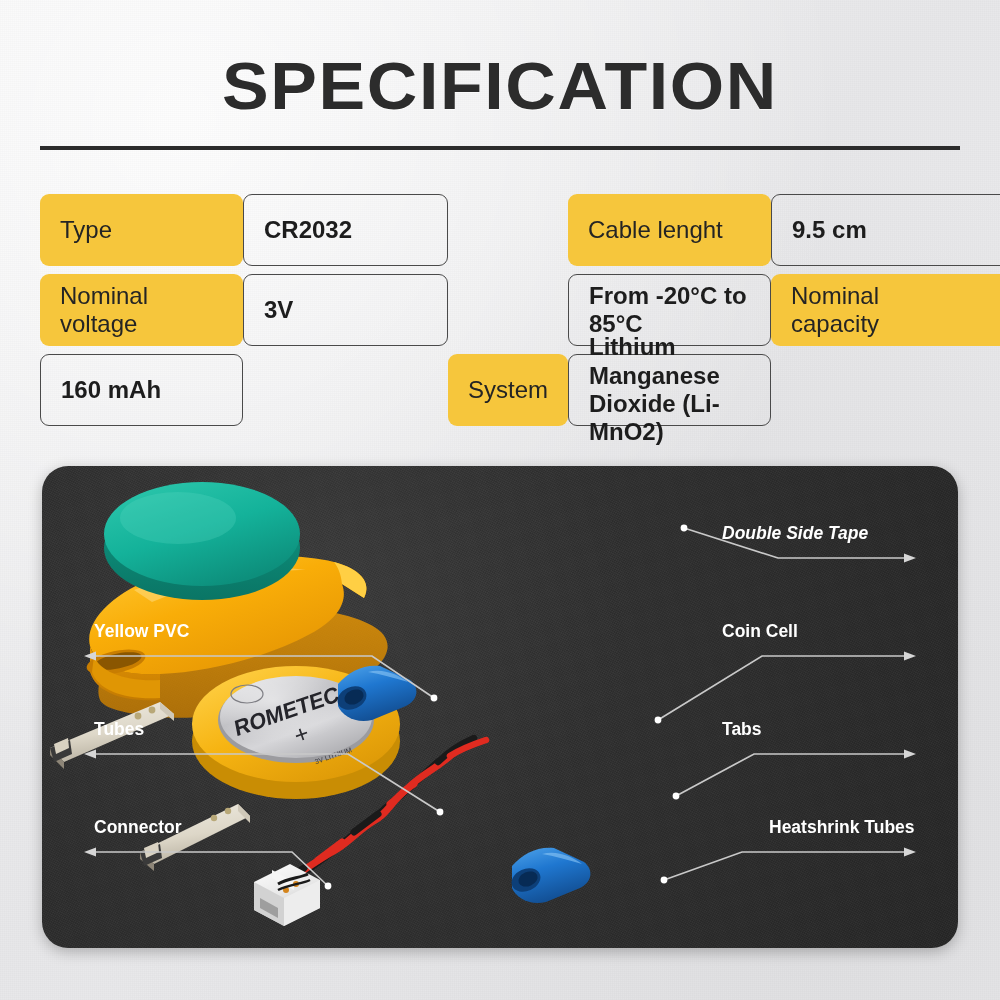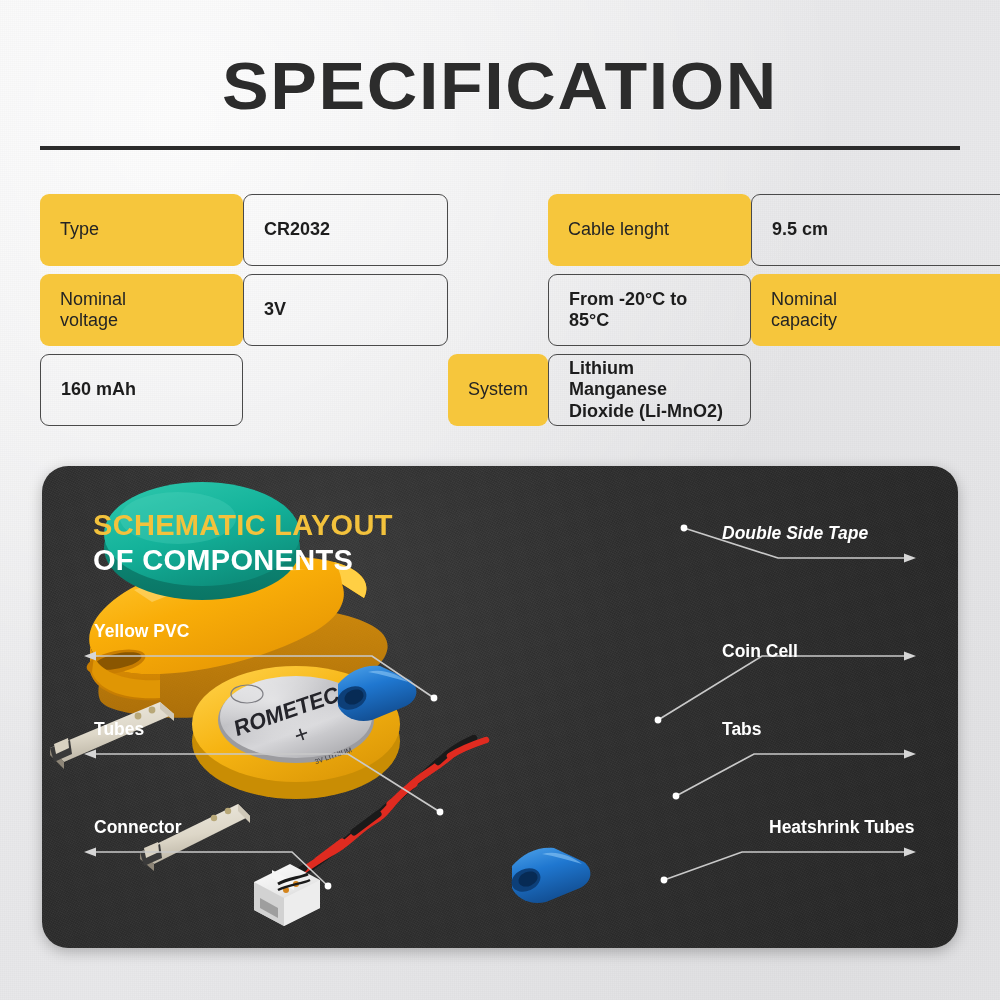--- a/index.html
+++ b/index.html
@@ -64,21 +64,21 @@
     grid-auto-rows: 72px;
     column-gap: 0;
     row-gap: 8px;
   }
 
   .cell {
     display: flex;
     align-items: center;
     border-radius: 9px;
     padding: 8px 20px;
-    font-size: 18px;
+    font-size: 24px;
     line-height: 1.18;
   }
   .cell-label {
     background: #f6c63c;
     color: #242424;
     font-weight: 400;
   }
   .cell-value {
     background: transparent;
     border: 1.6px solid #4a4a4a;
@@ -170,24 +170,20 @@
 
     <div class="cell cell-label">Nominal<br>capacity</div>
     <div class="cell cell-value">160 mAh</div>
     <div class="spacer"></div>
     <div class="cell cell-label">System</div>
     <div class="cell cell-value">Lithium Manganese<br>Dioxide (Li-MnO2)</div>
   </div>
 
   <div class="panel">
 
-    <div class="panel-heading">
-      <div class="heading-line1">SCHEMATIC LAYOUT</div>
-      <div class="heading-line2">OF COMPONENTS</div>
-    </div>
 
     <svg class="art-layer" viewBox="0 0 916 482" preserveAspectRatio="none">
       <defs>
         <linearGradient id="gTape" x1="0" y1="0" x2="0.6" y2="1">
           <stop offset="0%" stop-color="#2fc9ae"></stop>
           <stop offset="55%" stop-color="#14b29a"></stop>
           <stop offset="100%" stop-color="#0d8f7c"></stop>
         </linearGradient>
         <linearGradient id="gTapeEdge" x1="0" y1="0" x2="0" y2="1">
           <stop offset="0%" stop-color="#0f9a85"></stop>
@@ -393,19 +389,19 @@
         <circle cx="634" cy="330" r="3.4"></circle>
         <circle cx="622" cy="414" r="3.4"></circle>
       </g>
     </svg>
 
     <div class="leader-label" style="left:52px; top:155px;">Yellow PVC</div>
     <div class="leader-label" style="left:52px; top:253px;">Tubes</div>
     <div class="leader-label" style="left:52px; top:351px;">Connector</div>
 
     <div class="leader-label right" style="left:680px; top:57px;font-style:italic;">Double Side Tape</div>
-    <div class="leader-label right" style="left:680px; top:155px;margin-top:20px;">Coin Cell</div>
+    <div class="leader-label right" style="left:680px; top:155px;">Coin Cell</div>
     <div class="leader-label right" style="left:680px; top:253px;">Tabs</div>
     <div class="leader-label right" style="left:680px; top:351px;margin-left:47px;">Heatshrink Tubes</div>
 
   </div>
 
 </div>
 
 </body></html>

